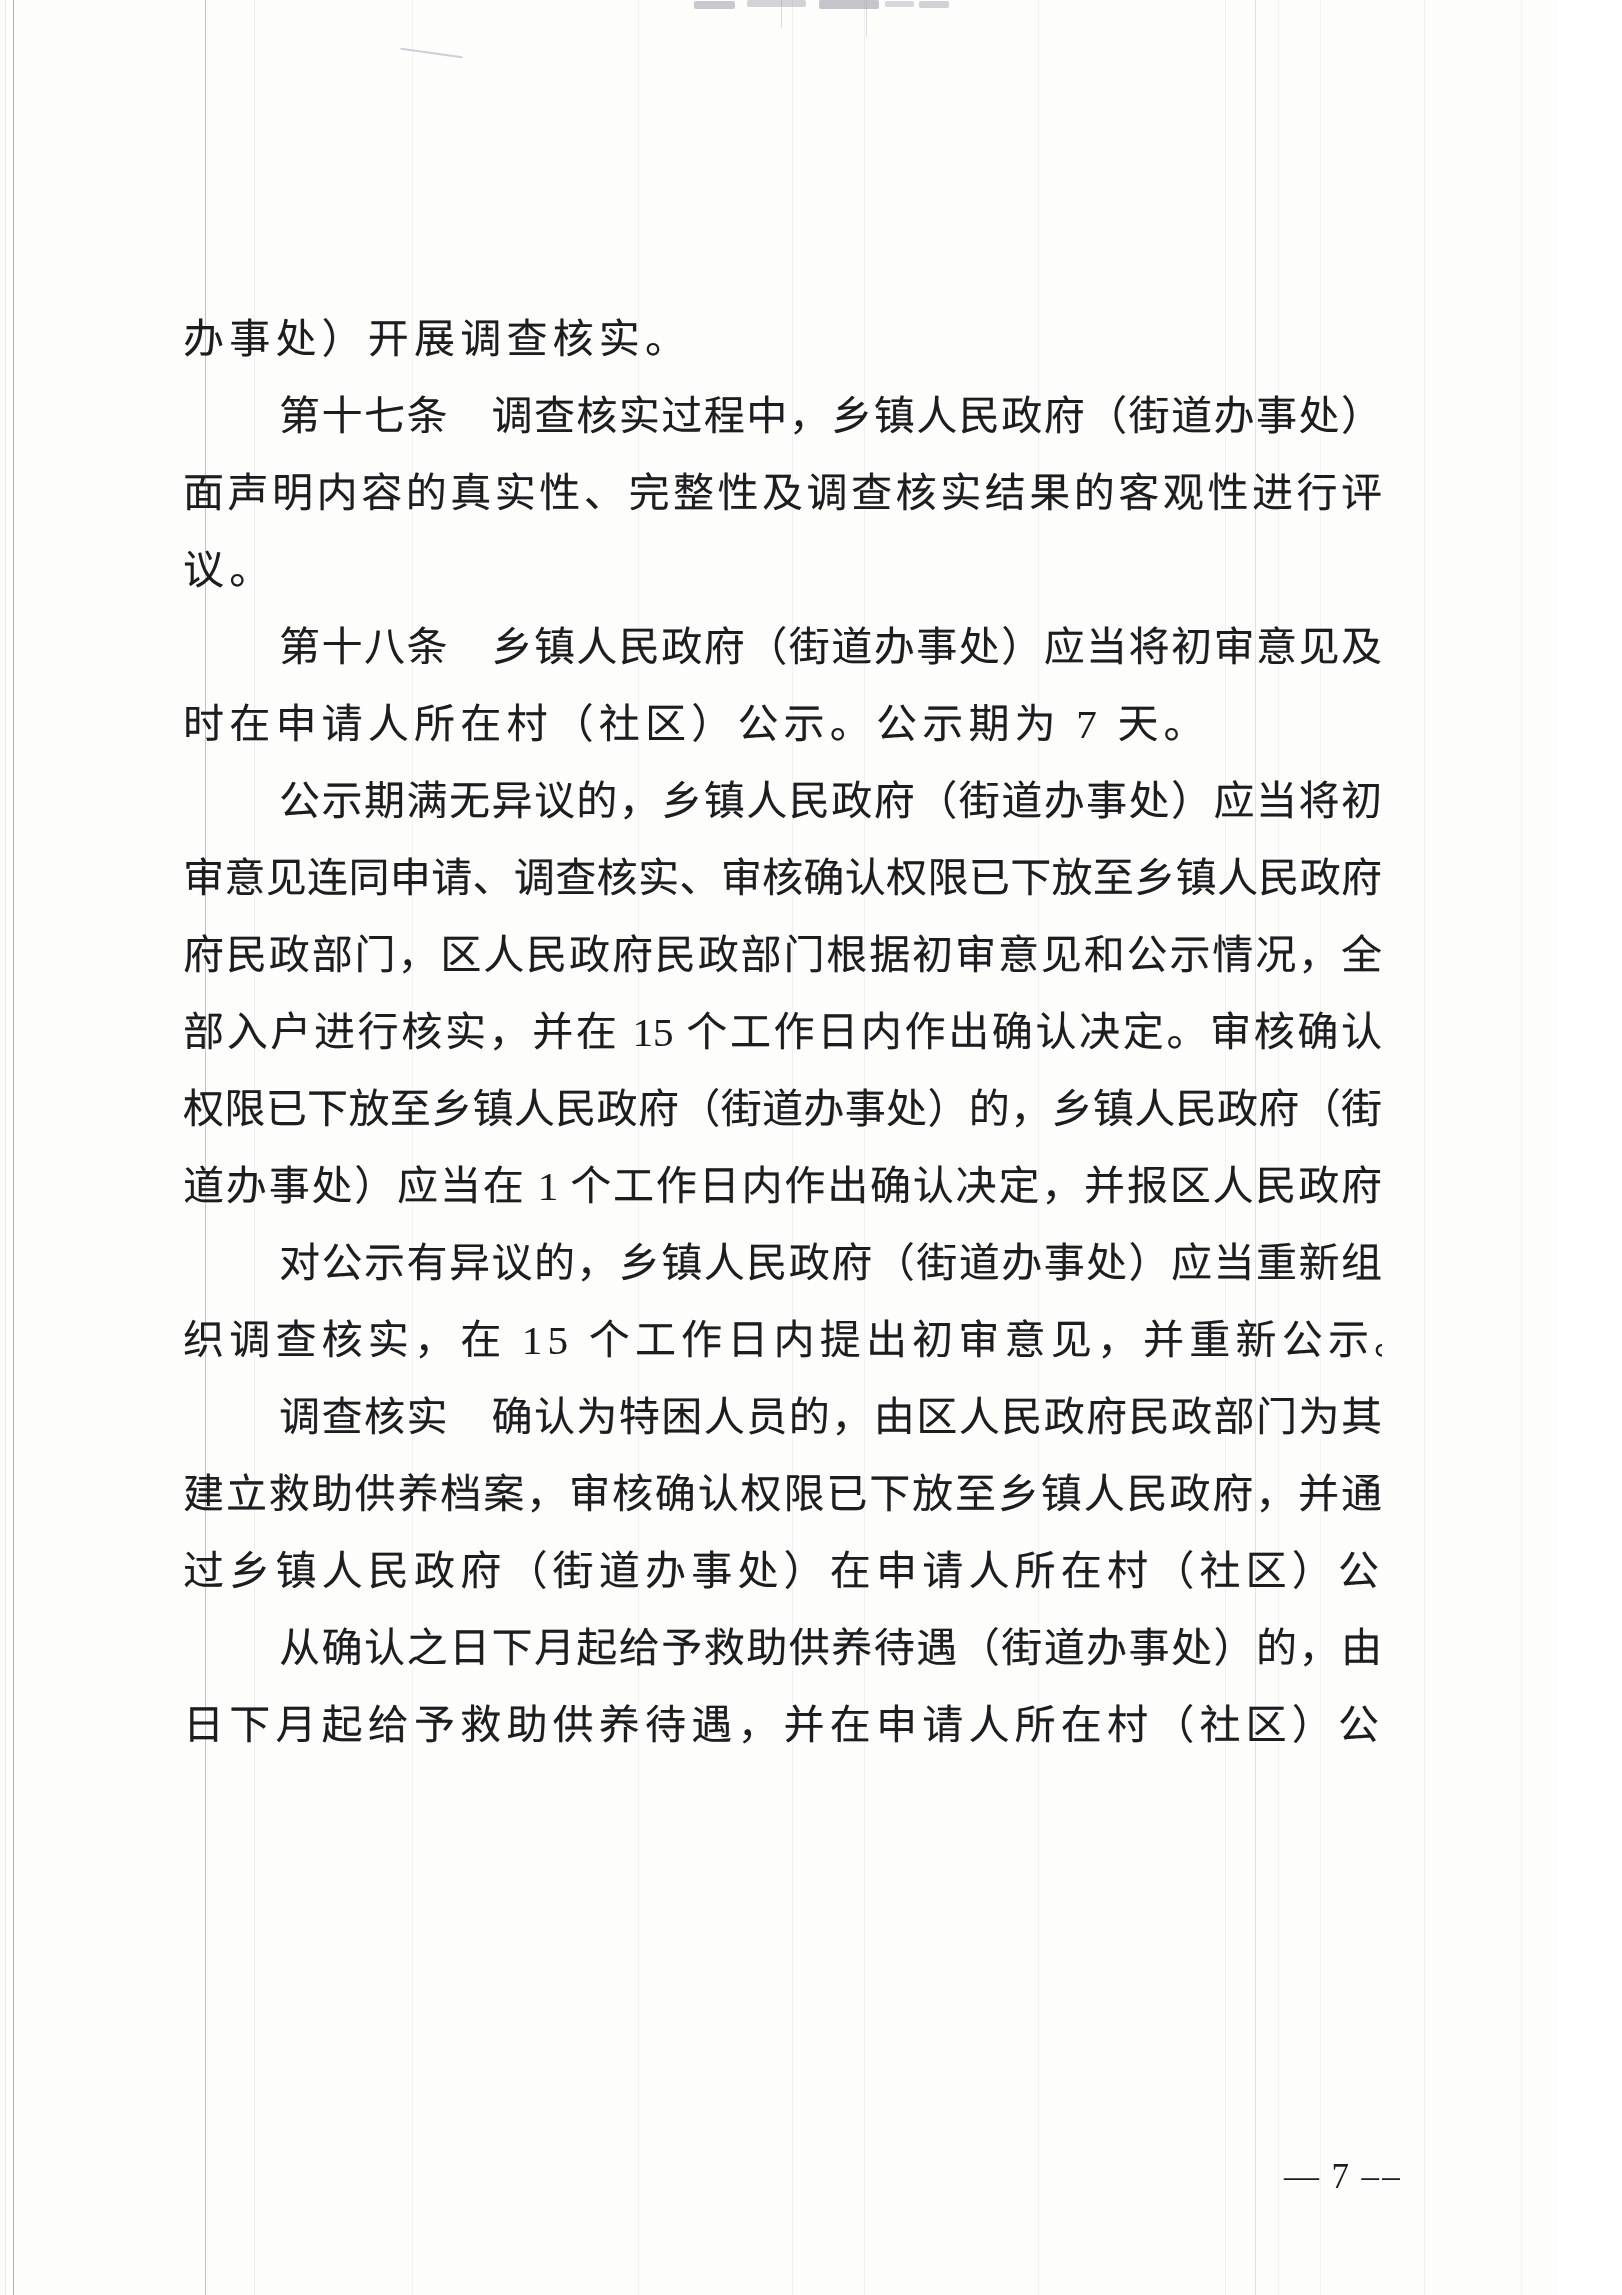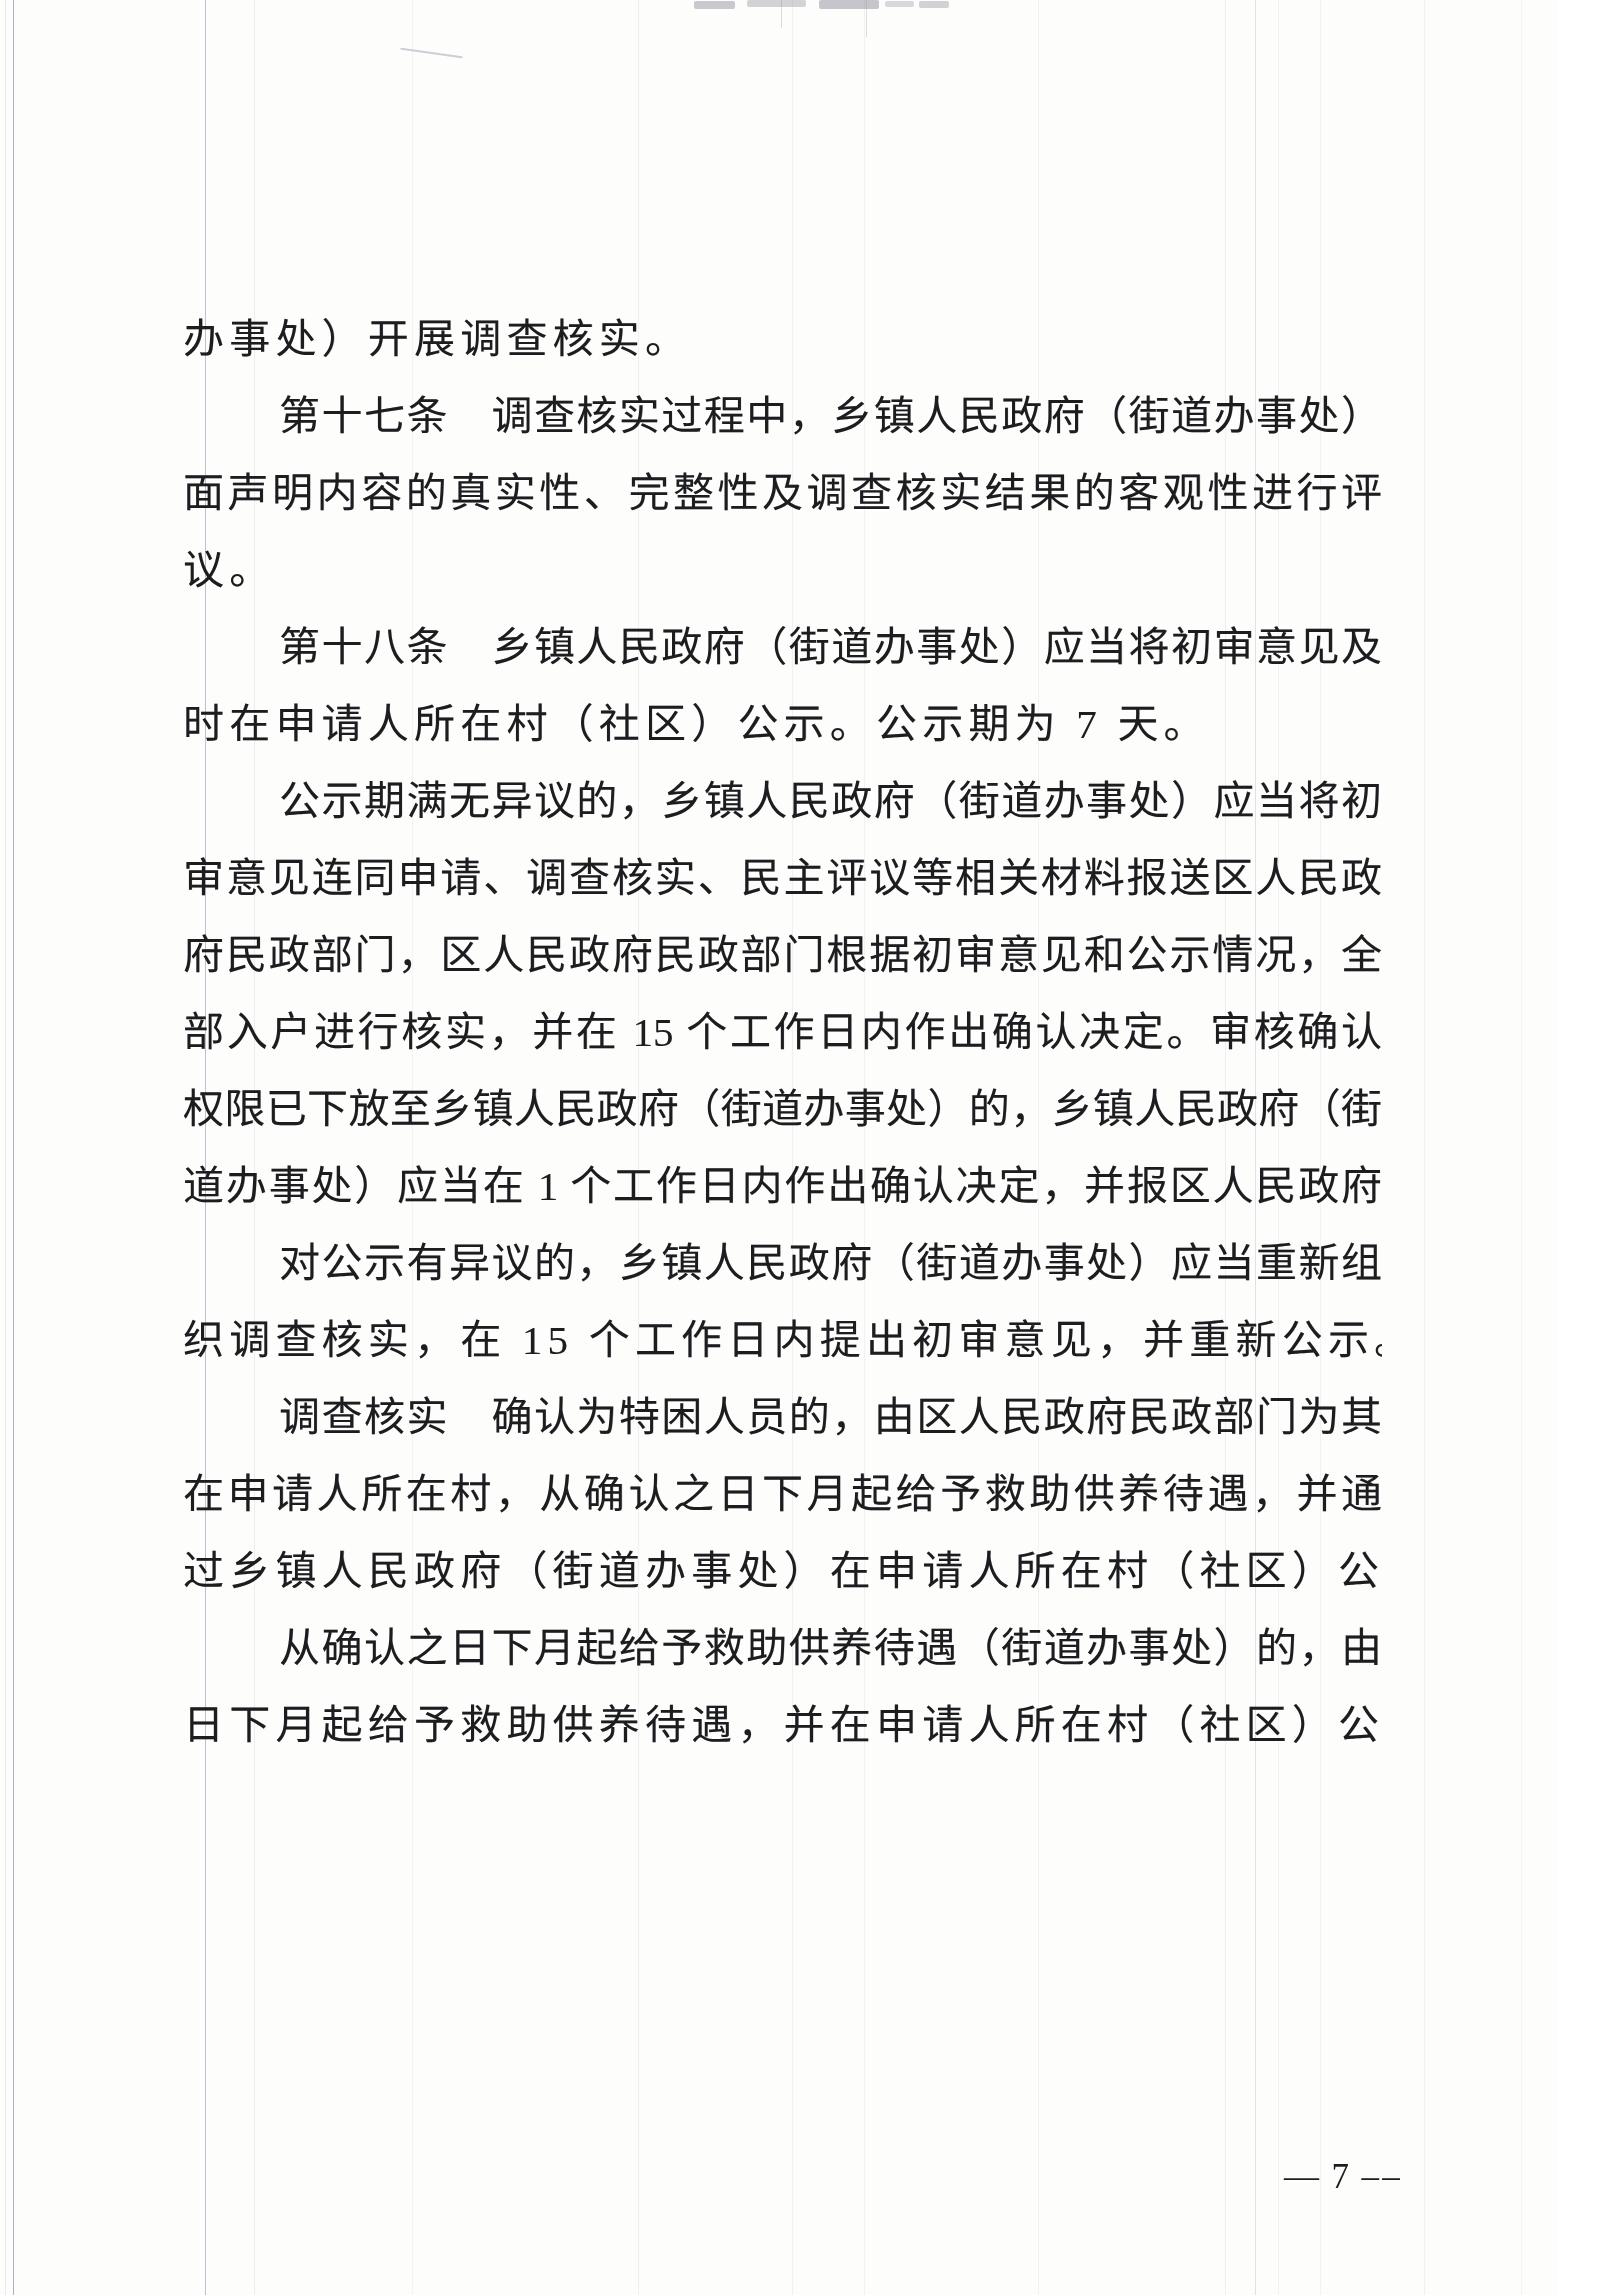--- a/index.html
+++ b/index.html
@@ -107,29 +107,29 @@
   <div id="scan-mark"></div>
 
   <div id="doc-body" style="color: rgb(29, 29, 32);">
       <div class="line last">办事处）开展调查核实。</div>
       <div class="line indent">第十七条　调查核实过程中，乡镇人民政府（街道办事处）</div>
       <div class="line">面声明内容的真实性、完整性及调查核实结果的客观性进行评</div>
       <div class="line last">议。</div>
       <div class="line indent">第十八条　乡镇人民政府（街道办事处）应当将初审意见及</div>
       <div class="line last">时在申请人所在村（社区）公示。公示期为 7 天。</div>
       <div class="line indent">公示期满无异议的，乡镇人民政府（街道办事处）应当将初</div>
-      <div class="line">审意见连同申请、调查核实、民主评议等相关材料报送区人民政</div>
+      <div class="line">审意见连同申请、调查核实、审核确认权限已下放至乡镇人民政府</div>
       <div class="line">府民政部门，区人民政府民政部门根据初审意见和公示情况，全</div>
       <div class="line">部入户进行核实，并在 15 个工作日内作出确认决定。审核确认</div>
       <div class="line">权限已下放至乡镇人民政府（街道办事处）的，乡镇人民政府（街</div>
       <div class="line">道办事处）应当在 1 个工作日内作出确认决定，并报区人民政府</div>
       <div class="line indent">对公示有异议的，乡镇人民政府（街道办事处）应当重新组</div>
       <div class="line last">织调查核实，在 15 个工作日内提出初审意见，并重新公示。</div>
       <div class="line indent">调查核实　确认为特困人员的，由区人民政府民政部门为其</div>
-      <div class="line">在申请人所在村，从确认之日下月起给予救助供养待遇，并通</div>
+      <div class="line">建立救助供养档案，审核确认权限已下放至乡镇人民政府，并通</div>
       <div class="line last">过乡镇人民政府（街道办事处）在申请人所在村（社区）公布。</div>
       <div class="line indent">从确认之日下月起给予救助供养待遇（街道办事处）的，由</div>
       <div class="line last">日下月起给予救助供养待遇，并在申请人所在村（社区）公布。</div>
     </div>
 
   <div id="footer">
     <span class="dash-left">—</span>
     <span>7</span>
     <span class="dash-right">––</span>
   </div>

